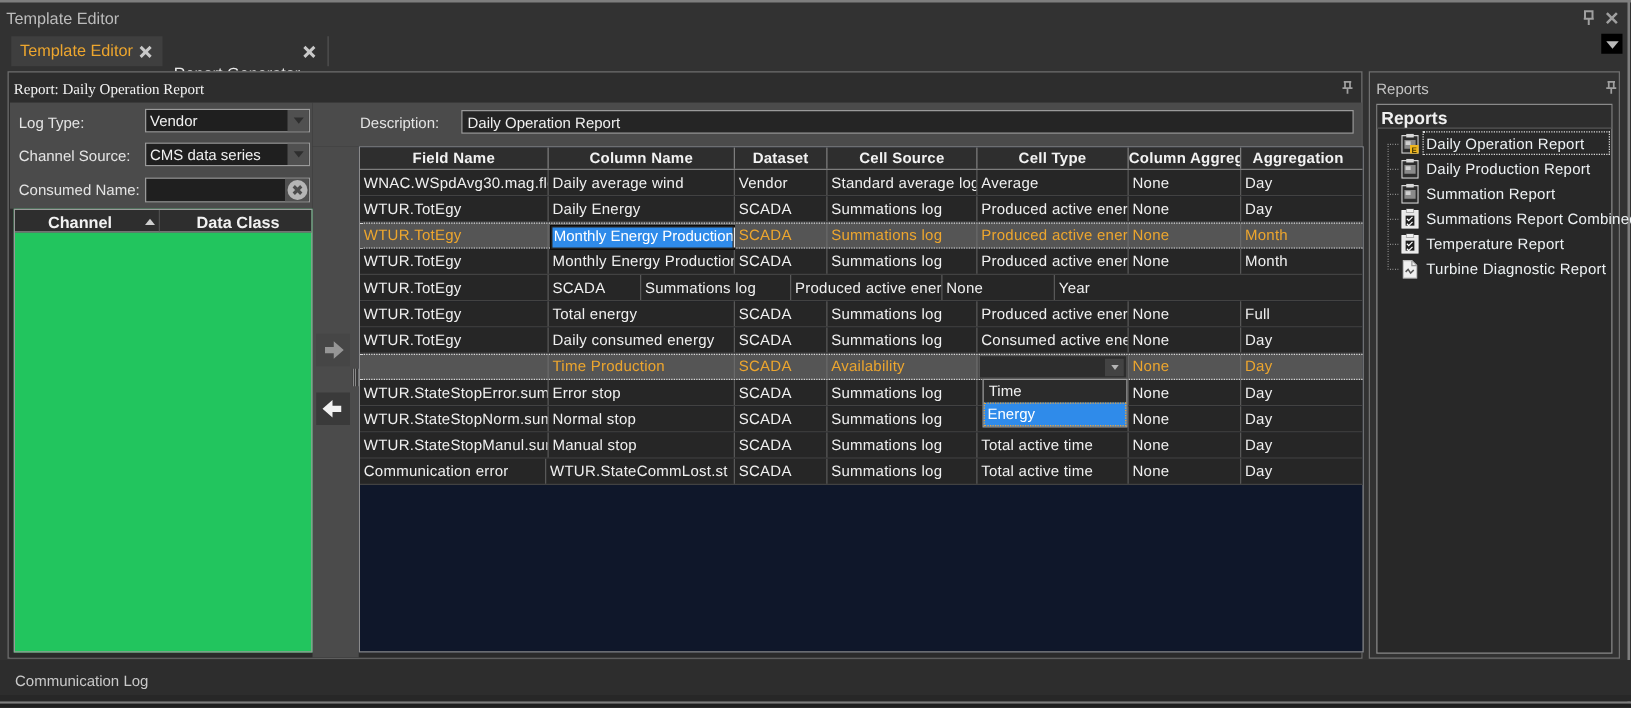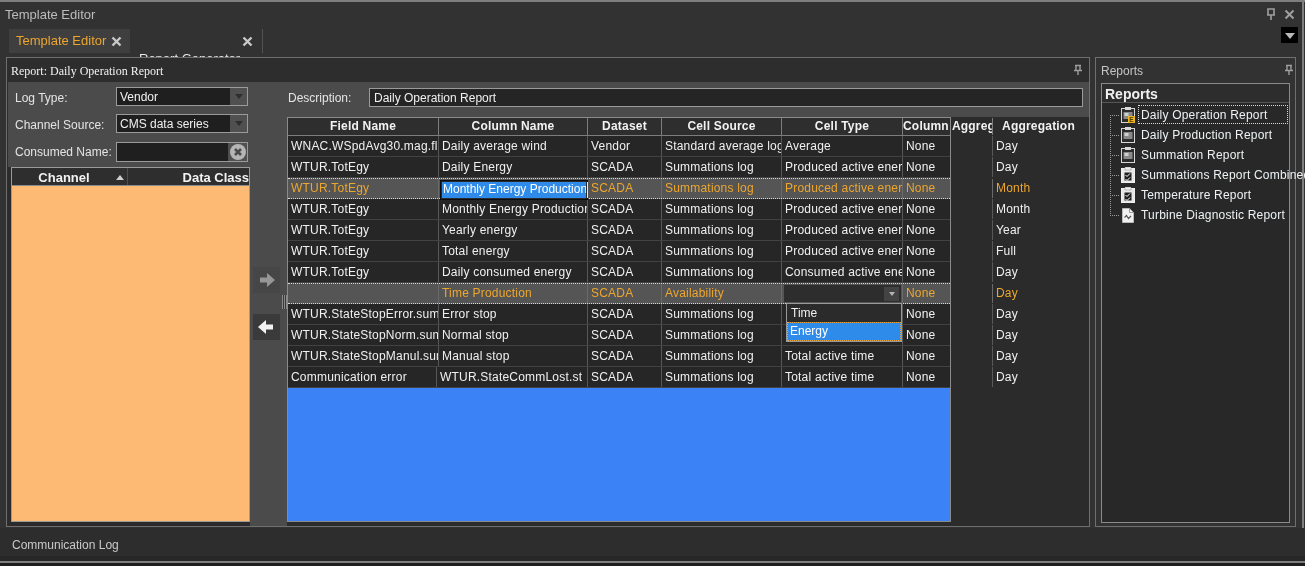--- a/index.html
+++ b/index.html
@@ -79,26 +79,26 @@
     </div>
 
     <div class="abs input" style="left:108px;top:60px;width:132px;height:20px;">
       <div class="abs" style="right:0;top:0;width:19px;height:18px;background:#505050;"></div>
       <div class="abs" style="right:1px;top:1px;width:16px;height:16px;background:#b5b5b5;border-radius:50%;"></div>
       <svg class="abs" style="right:4px;top:4px;" width="10" height="10" viewBox="0 0 10 10">
         <path d="M2 2 L8 8 M8 2 L2 8" stroke="#4b4b4b" stroke-width="2.6"></path>
       </svg>
     </div>
 
-    <div class="abs" style="left:3px;top:85px;width:239px;height:355px;border:1px solid #9a9a9a;background:#fdba74;">
+    <div class="abs" style="left:3px;top:85px;width:239px;height:355px;border:1px solid #9a9a9a;background:#22c55e;">
       <div class="abs" style="left:0;top:0;width:237px;height:18px;background:#2e2e2e;border-bottom:1px solid #8a8a8a;">
         <div class="abs" style="left:0;top:2px;width:104px;text-align:center;font-size:13px;font-weight:bold;color:#f2f2f2;">Channel</div>
         <div class="abs" style="left:104px;top:7px;width:0;height:0;border-left:4px solid transparent;border-right:4px solid transparent;border-bottom:5px solid #cfcfcf;"></div>
         <div class="abs" style="left:115px;top:0;width:1px;height:17px;background:#4e4e4e;"></div>
-        <div class="abs" style="left:120px;top:2px;width:117px;text-align:right;font-size:13px;font-weight:bold;color:#f2f2f2;">Data Class</div>
+        <div class="abs" style="left:120px;top:2px;width:117px;text-align:center;font-size:13px;font-weight:bold;color:#f2f2f2;">Data Class</div>
       </div>
     </div>
 
     <div class="abs" style="left:245px;top:185px;width:27px;height:26px;background:#464646;">
       <svg width="27" height="26" viewBox="0 0 27 26">
           <path d="M7 10.5 h7 v-4.5 l8 7 l-8 7 v-4.5 h-7 z" fill="#969696"></path>
         </svg>
     </div>
     <div class="abs" style="left:245px;top:232px;width:27px;height:26px;background:#3a3a3a;">
       <svg width="27" height="26" viewBox="0 0 27 26">
@@ -106,21 +106,21 @@
         </svg>
     </div>
 
     <div class="abs" style="left:274px;top:213px;width:8px;height:14px;background:repeating-linear-gradient(90deg,#8a8a8a 0,#8a8a8a 1px,#3a3a3a 1px,#3a3a3a 2px);"></div>
 
     <div class="abs lbl" style="left:280px;top:9px;">Description:</div>
     <div class="abs input" style="left:361px;top:6px;width:714px;height:19px;background:#252525;">
       <div class="abs" style="left:4px;top:2px;font-size:12px;color:#f0f0f0;">Daily Operation Report</div>
     </div>
 
-    <div id="maingrid" class="abs" style="left:279px;top:35px;width:664px;height:405px;border:1px solid #8a8a8a;background:#3b82f6;">
+    <div id="maingrid" class="abs" style="left:279px;top:35px;width:804px;height:405px;border:1px solid #8a8a8a;background:#0f172a;">
       <div class="ghead">
         <div class="ghc" style="width:151px;">Field Name</div>
         <div class="ghc" style="width:149px;">Column Name</div>
         <div class="ghc" style="width:74px;">Dataset</div>
         <div class="ghc" style="width:120px;">Cell Source</div>
         <div class="ghc" style="width:121px;">Cell Type</div>
         <div class="ghc" style="width:90px;">Column Aggregation</div>
         <div class="ghc" style="width:91px;border-right:none;">Aggregation</div>
       </div>
       <div class="grow">
@@ -154,21 +154,20 @@
           <div class="gc c1">WTUR.TotEgy</div>
           <div class="gc c2">Monthly Energy Production</div>
           <div class="gc c3">SCADA</div>
           <div class="gc c4">Summations log</div>
           <div class="gc c5">Produced active energy</div>
           <div class="gc c6">None</div>
           <div class="gc c7">Month</div>
         </div>
       <div class="grow">
           <div class="gc c1">WTUR.TotEgy</div>
-          <div class="gc c2">Yearly energy</div>
           <div class="gc c3">SCADA</div>
           <div class="gc c4">Summations log</div>
           <div class="gc c5">Produced active energy</div>
           <div class="gc c6">None</div>
           <div class="gc c7">Year</div>
         </div>
       <div class="grow">
           <div class="gc c1">WTUR.TotEgy</div>
           <div class="gc c2">Total energy</div>
           <div class="gc c3">SCADA</div>

